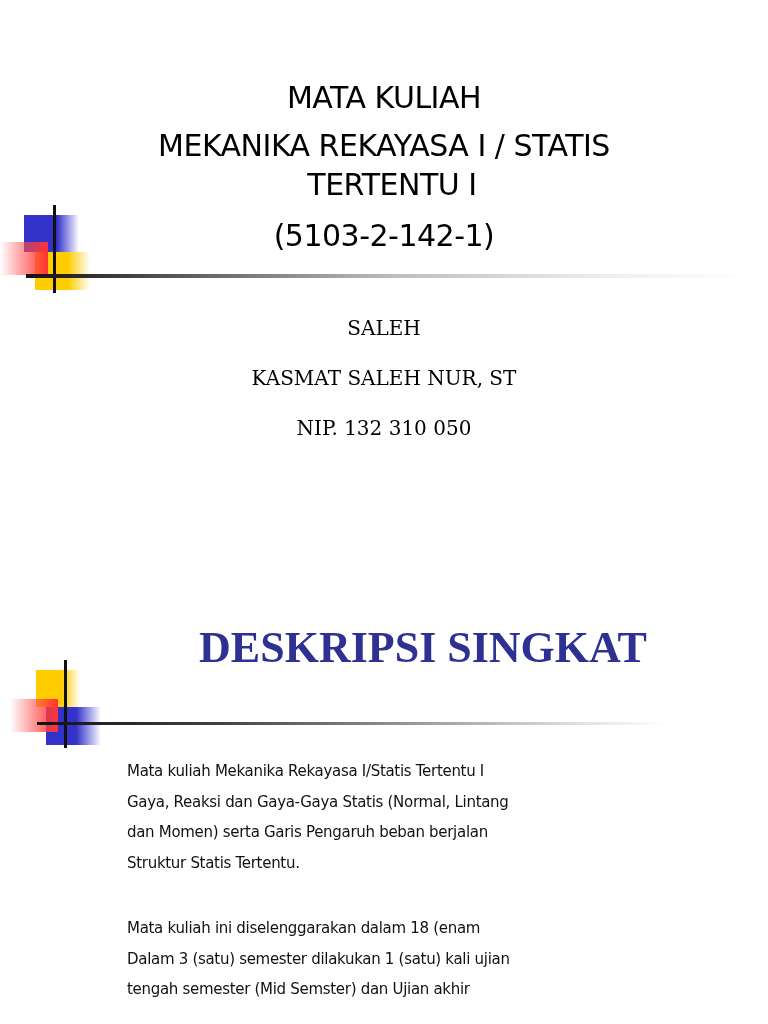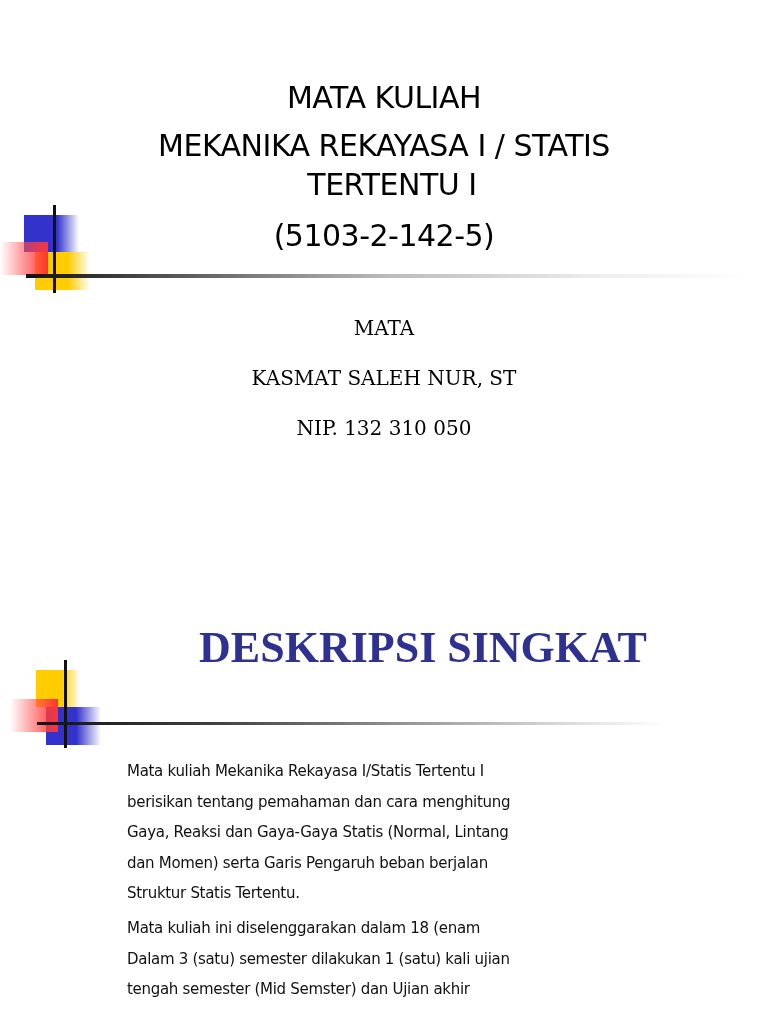--- a/index.html
+++ b/index.html
@@ -26,41 +26,40 @@
     <div class="sq" style="left:24px;top:15px;width:55px;height:37px;background:linear-gradient(to right,#3333cc 0%,#3333cc 60%,rgba(51,51,204,0) 100%);"></div>
     <div class="sq" style="left:35px;top:52px;width:55px;height:38px;background:linear-gradient(to right,#ffcc00 0%,#ffcc00 60%,rgba(255,204,0,0) 100%);"></div>
     <div class="sq" style="left:0;top:42px;width:48px;height:33px;background:linear-gradient(to left,#ff3333 0%,rgba(255,80,80,0.6) 50%,rgba(255,255,255,0) 100%);"></div>
     <div class="vline" style="left:53px;top:5px;height:88px;"></div>
   </div>
   <div class="hline" style="left:26px;top:274px;width:720px;background:linear-gradient(to right,#111 0%,#555 20%,#bbb 50%,#eee 80%,rgba(255,255,255,0) 100%);"></div>
 
   <div class="title-line" style="top:80px;">MATA KULIAH</div>
   <div class="title-line" style="top:128px;">MEKANIKA REKAYASA I / STATIS</div>
   <div class="title-line" style="top:167px;padding-left:8px;">TERTENTU I</div>
-  <div class="title-line" style="top:218px;">(5103-2-142-5)</div>
+  <div class="title-line" style="top:218px;">(5103-2-142-1)</div>
 
-  <div class="serif-line" style="top:316px;">MATA</div>
+  <div class="serif-line" style="top:316px;">SALEH</div>
   <div class="serif-line" style="top:366px;">KASMAT SALEH NUR, ST</div>
   <div class="serif-line" style="top:416px;">NIP. 132 310 050</div>
 </div>
 
 <div class="slide slide2">
   <div class="deco" style="left:0;top:145px;width:110px;height:100px;">
     <div class="sq" style="left:36px;top:13px;width:44px;height:37px;background:linear-gradient(to right,#ffcc00 0%,#ffcc00 60%,rgba(255,204,0,0) 100%);"></div>
     <div class="sq" style="left:46px;top:50px;width:55px;height:38px;background:linear-gradient(to right,#3333cc 0%,#3333cc 55%,rgba(51,51,204,0) 100%);"></div>
     <div class="sq" style="left:10px;top:42px;width:48px;height:33px;background:linear-gradient(to left,#ff3333 0%,rgba(255,80,80,0.6) 50%,rgba(255,255,255,0) 100%);"></div>
     <div class="vline" style="left:64px;top:3px;height:88px;"></div>
   </div>
   <div class="hline" style="left:37px;top:210px;width:630px;height:3px;background:linear-gradient(to right,#111 0%,#444 30%,#999 60%,#ddd 85%,rgba(255,255,255,0) 100%);"></div>
 
   <div class="deskripsi-title" style="top:110px;">DESKRIPSI SINGKAT</div>
 
   <div class="para" style="top:244px;">
     <div>Mata kuliah Mekanika Rekayasa I/Statis Tertentu I</div>
-    <div>berisikan tentang pemahaman dan cara menghitung</div>
     <div>Gaya, Reaksi dan Gaya-Gaya Statis (Normal, Lintang</div>
     <div>dan Momen) serta Garis Pengaruh beban berjalan</div>
     <div>Struktur Statis Tertentu.</div>
   </div>
   <div class="para" style="top:401px;">
     <div>Mata kuliah ini diselenggarakan dalam 18 (enam</div>
     <div>Dalam 3 (satu) semester dilakukan 1 (satu) kali ujian</div>
     <div>tengah semester (Mid Semster) dan Ujian akhir</div>
   </div>
 </div>

